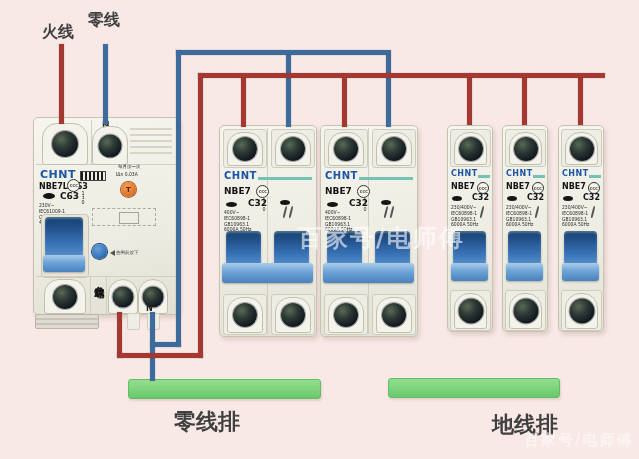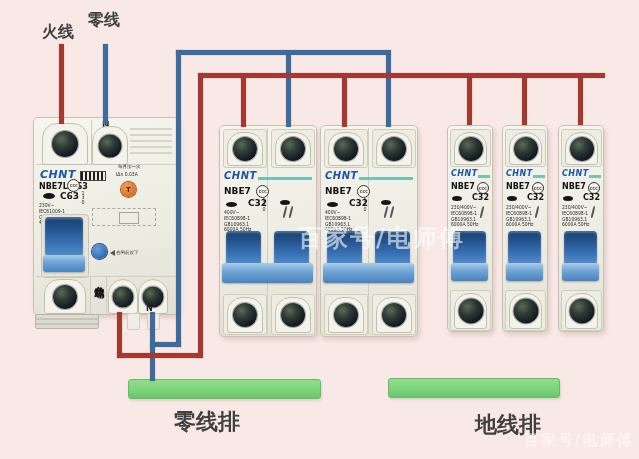--- a/index.html
+++ b/index.html
@@ -25,21 +25,21 @@
   .vline{position:absolute;width:1px;background:#d2cfc0;}
   .hline{position:absolute;height:1px;background:#d2cfc0;}
 
   .tmod{position:absolute;background:#eeede4;border:1px solid #cfccbc;border-radius:3px;}
   .arch{position:absolute;left:3px;right:3px;top:2px;bottom:1px;border:1px solid #c2bfae;
     background:#f4f3eb;border-radius:15px 15px 3px 3px;}
   .screw{position:absolute;left:50%;top:50%;transform:translate(-50%,-50%);border-radius:50%;
     background:radial-gradient(circle at 36% 32%,#5a6a55 0%,#2e3a36 35%,#10161d 75%);
     box-shadow:0 0 0 1px rgba(15,20,28,0.35);}
 
-  .brand{position:absolute;font-style:italic;font-weight:bold;color:#1b55a6;letter-spacing:0.5px;font-size:10px;white-space:nowrap;}
+  .brand{position:absolute;font-weight:bold;color:#1b55a6;letter-spacing:0.5px;font-size:10px;white-space:nowrap;}
   .tealline{position:absolute;height:3px;background:#74c2b6;}
   .model{position:absolute;font-weight:bold;color:#141414;font-size:9px;white-space:nowrap;}
   .rating{position:absolute;font-weight:bold;color:#141414;font-size:9px;}
   .oval{position:absolute;background:#151515;border-radius:50%;}
   .ccc{position:absolute;width:11px;height:11px;border:1px solid #333;border-radius:50%;
     display:flex;align-items:center;justify-content:center;background:#f6f5ee;}
   .ccc span{font-size:8px;transform:scale(0.45);font-weight:bold;color:#222;white-space:nowrap;}
   .tinybox{position:absolute;}
   .t6{font-size:9px;transform:scale(0.5);transform-origin:0 0;line-height:1.25;color:#2a2a2a;white-space:nowrap;}
   .t6 span{display:block;}
@@ -385,17 +385,17 @@
   <div class="wire red" style="left:198px;top:73px;width:407px;height:5px;"></div>
   <div class="wire red" style="left:241px;top:78px;width:5px;height:49px;"></div>
   <div class="wire red" style="left:342px;top:78px;width:5px;height:49px;"></div>
   <div class="wire red" style="left:467px;top:78px;width:5px;height:47px;"></div>
   <div class="wire red" style="left:522px;top:78px;width:5px;height:47px;"></div>
   <div class="wire red" style="left:578px;top:78px;width:5px;height:47px;"></div>
 
   <div class="cnlabel" style="left:42px;top:22px;font-size:16px;">火线</div>
   <div class="cnlabel" style="left:88px;top:10px;font-size:16px;">零线</div>
   <div class="cnlabel" style="left:174px;top:407px;font-size:22px;">零线排</div>
-  <div class="cnlabel" style="left:475px;top:410px;font-size:22px;">地线排</div>
+  <div class="cnlabel" style="left:492px;top:410px;font-size:22px;">地线排</div>
   <div class="wm" style="left:298px;top:222px;font-size:24px;">百家号/电师傅</div>
   <div class="wm" style="left:524px;top:431px;font-size:15px;color:rgba(255,255,255,0.5);">百家号/电师傅</div>
 
 </div>
 
 </body></html>

